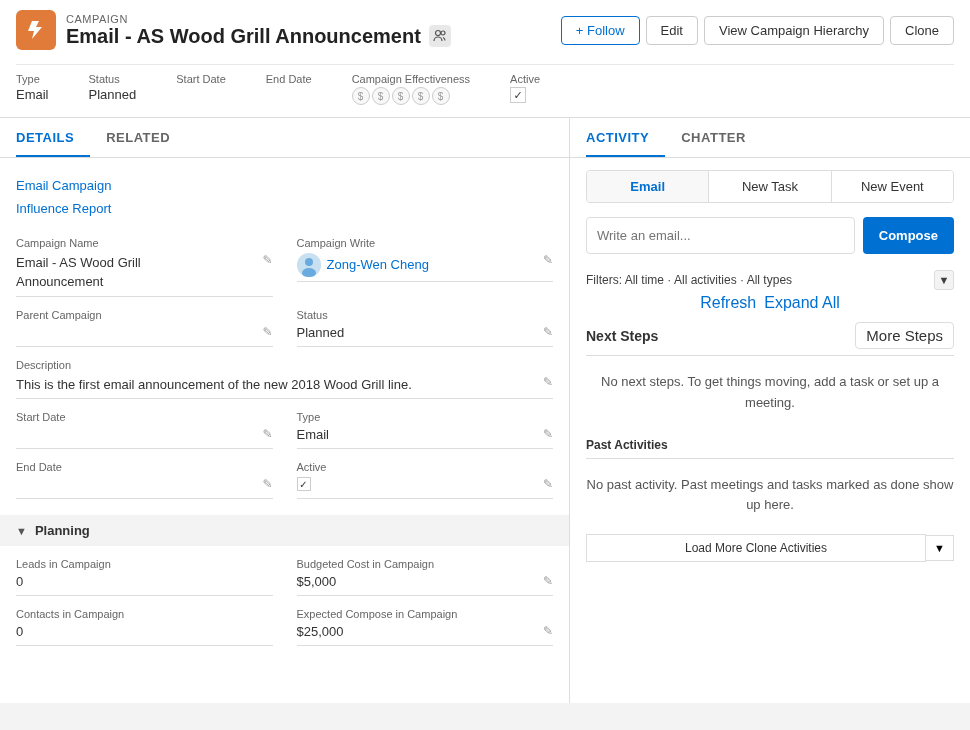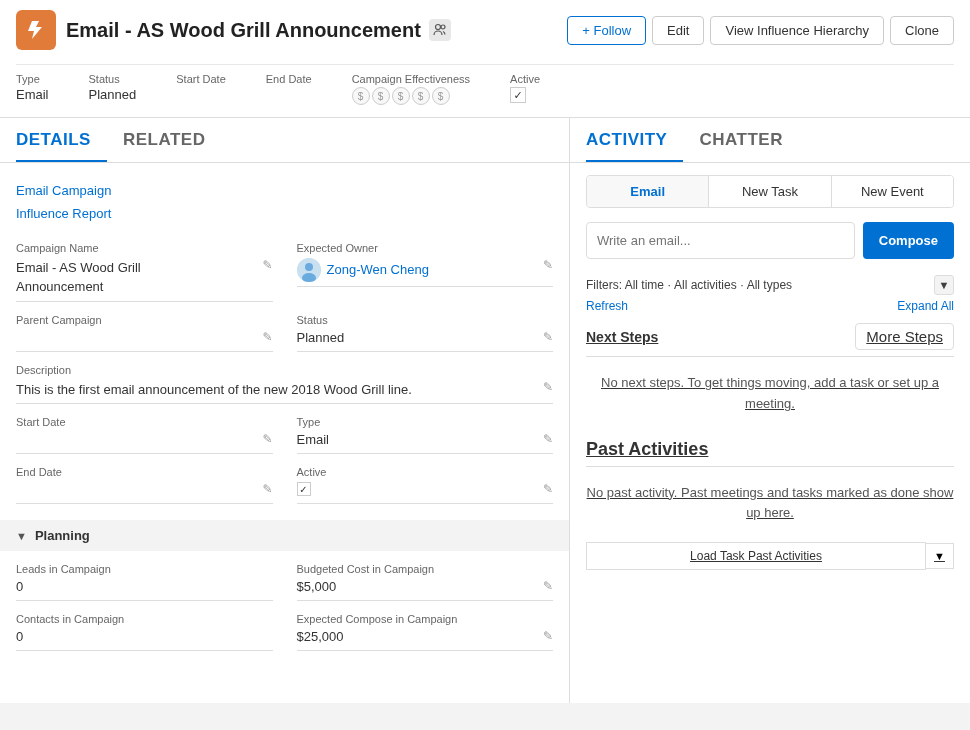--- a/index.html
+++ b/index.html
@@ -104,21 +104,21 @@
     }
     .tabs-nav {
       display: flex;
       border-bottom: 1px solid #ddd;
       padding: 0 16px;
       background: #fff;
     }
     .tab-item {
       padding: 12px 16px 10px 0;
       margin-right: 16px;
-      font-size: 17px;
+      font-size: 13px;
       font-weight: 600;
       color: #666;
       cursor: pointer;
       border-bottom: 2px solid transparent;
       text-transform: uppercase;
       letter-spacing: 0.5px;
     }
     .tab-item.active {
       color: #0070d2;
       border-bottom: 2px solid #0070d2;
@@ -277,28 +277,28 @@
       width: 20px; height: 20px;
       background: #f3f3f3;
       border: 1px solid #ddd;
       border-radius: 3px;
       display: flex; align-items: center; justify-content: center;
       font-size: 11px; cursor: pointer;
     }
     .filter-text { display: flex; align-items: center; gap: 4px; }
     .action-links {
       display: flex; gap: 8px;
-      font-size: 12px; color: #0070d2;
-      justify-content: space-between;
+      font-size: 16px; color: #0070d2;
+      justify-content: center;
       margin-bottom: 10px;
     }
     .action-links a { cursor: pointer; text-decoration: none; color: #0070d2; }
 
     
-    .activity-section { margin-bottom: 16px; text-decoration: underline; }
+    .activity-section { margin-bottom: 16px; }
     .activity-section-header {
       display: flex;
       align-items: center;
       justify-content: space-between;
       border-bottom: 1px solid #ddd;
       padding-bottom: 6px;
       margin-bottom: 8px;
     }
     .activity-section-title { font-weight: 600; font-size: 14px; color: #333; }
     .more-steps-btn {
@@ -347,52 +347,53 @@
     }
 
     
     .past-section-header {
       display: flex;
       align-items: center;
       border-bottom: 1px solid #ddd;
       padding-bottom: 6px;
       margin-bottom: 8px;
     }
-    .past-section-title { font-weight: 600; font-size: 18px; color: #333; }
+    .past-section-title { font-weight: 600; font-size: 12px; color: #333; }
   </style>
 </head>
 <body>
 
 <div class="page-header">
   <div class="header-top">
     <div class="header-left">
       <div class="header-icon">
 
         <svg width="22" height="22" viewBox="0 0 22 22" fill="none">
           <path d="M7 2L3 12h6l-2 8 10-12h-6l3-6z" fill="white"></path>
         </svg>
       </div>
       <div class="header-title-group">
+        <span class="header-label">Campaign</span>
         <div class="header-title">
           <span>Email - AS Wood Grill Announcement</span>
           <div class="people-icon">
             <svg width="14" height="14" viewBox="0 0 14 14" fill="none">
               <circle cx="5" cy="4" r="2.5" stroke="#555" stroke-width="1.2"></circle>
               <path d="M1 12c0-2.2 1.8-4 4-4s4 1.8 4 4" stroke="#555" stroke-width="1.2"></path>
               <circle cx="10" cy="4" r="2" stroke="#555" stroke-width="1.2"></circle>
               <path d="M10 8.5c1.1.5 2 1.6 2 3" stroke="#555" stroke-width="1.2"></path>
             </svg>
           </div>
         </div>
       </div>
     </div>
     <div class="header-actions">
       <button class="btn btn-follow">+ Follow</button>
       <button class="btn btn-default">Edit</button>
-      <button class="btn btn-default">View Influence Hierarchy</button>
+      <button class="btn btn-default">View Campaign Hierarchy</button>
       <button class="btn btn-default">Clone</button>
     </div>
   </div>
 
   <div class="meta-row">
     <div class="meta-item">
       <span class="meta-label">Type</span>
       <span class="meta-value">Email</span>
     </div>
     <div class="meta-item">
@@ -444,21 +445,21 @@
 
       <div class="fields-grid">
 
         <div class="field-group">
           <span class="field-label">Campaign Name</span>
           <div class="field-value multiline">Email - AS Wood Grill<br>Announcement</div>
           <span class="field-edit-icon">✎</span>
         </div>
 
         <div class="field-group">
-          <span class="field-label">Expected Owner</span>
+          <span class="field-label">Campaign Write</span>
           <div class="field-value owner-value">
             <div class="owner-avatar">
               <svg width="24" height="24" viewBox="0 0 24 24" fill="none">
                 <circle cx="12" cy="12" r="12" fill="#c8e0f0"></circle>
                 <circle cx="12" cy="9" r="4" fill="#6aabdf"></circle>
                 <ellipse cx="12" cy="20" rx="7" ry="5" fill="#6aabdf"></ellipse>
               </svg>
             </div>
             <a style="color:#0070d2; text-decoration:none;">Zong-Wen Cheng</a>
           </div>
@@ -584,20 +585,20 @@
         </div>
         <p class="empty-activity-text">No next steps. To get things moving, add a task or set up a meeting.</p>
       </div>
 
       <div class="activity-section">
         <div class="past-section-header activity-section-header">
           <span class="activity-section-title past-section-title">Past Activities</span>
         </div>
         <p class="empty-activity-text">No past activity. Past meetings and tasks marked as done show up here.</p>
         <div class="load-more-row">
-          <button class="load-more-btn">Load Task Past Activities</button>
+          <button class="load-more-btn">Load More Clone Activities</button>
           <button class="load-more-dropdown">▼</button>
         </div>
       </div>
 
     </div>
   </div>
 </div>
 
 </body></html>

